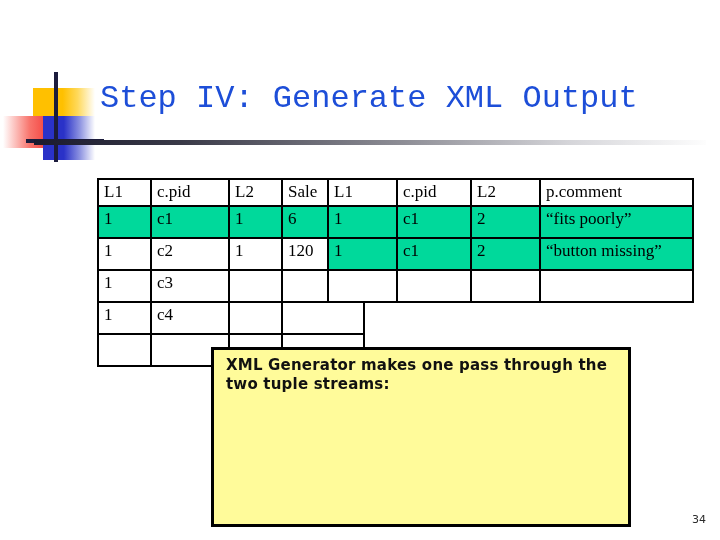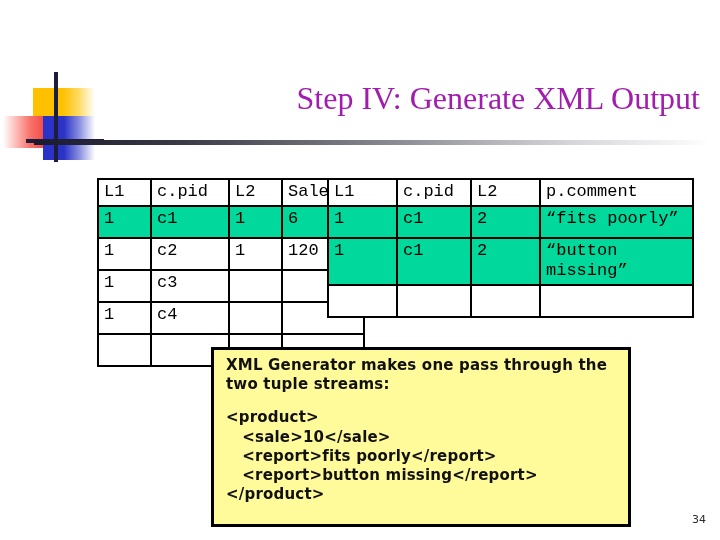--- a/index.html
+++ b/index.html
@@ -63,44 +63,43 @@
     height: 4px;
     background: #1C1C3C;
   }
 
   
   #page-title {
     position: absolute;
     left: 100px;
     top: 80px;
     width: 600px;
-    font-family: Liberation Serif, serif;
+    font-family: Liberation Mono, monospace;
     font-size: 32px;
     font-weight: 400;
-    color: #a21caf;
+    color: #1d4ed8;
     letter-spacing: 0px;
     white-space: nowrap;
-    text-align: right;
   }
   #title-rule {
     position: absolute;
     left: 34px;
     top: 140px;
     width: 672px;
     height: 5px;
     background: linear-gradient(to right, #1A1A2E 0%, #3A3A48 22%, #8E8E96 55%, #D6D6DA 80%, #FDFDFD 100%);
   }
 
   
   .tbl {
     position: absolute;
     border-collapse: collapse;
     table-layout: fixed;
     background: #737373;
-    font-family: Liberation Mono, monospace;
+    font-family: Liberation Serif, serif;
     font-size: 17px;
     color: #000000;
   }
   .tbl td, .tbl th {
     border: 2px solid #000000;
     padding: 2px 5px 3px 5px;
     text-align: left;
     vertical-align: top;
     font-weight: 400;
     background: #ffffff;
@@ -230,22 +229,15 @@
         <td></td>
         <td></td>
       </tr>
     </tbody>
 </table>
 
 <div id="callout-box">
   <div>XML Generator makes one pass through the</div>
   <div>two tuple streams:</div>
   <div class="spacer"></div>
-  <div id="callout-xml">
-      <div class="xml-line">&lt;product&gt;</div>
-      <div class="xml-line">   &lt;sale&gt;10&lt;/sale&gt;</div>
-      <div class="xml-line">   &lt;report&gt;fits poorly&lt;/report&gt;</div>
-      <div class="xml-line">   &lt;report&gt;button missing&lt;/report&gt;</div>
-      <div class="xml-line">&lt;/product&gt;</div>
-    </div>
 </div>
 
 <div id="page-number">34</div>
 
 </body></html>

